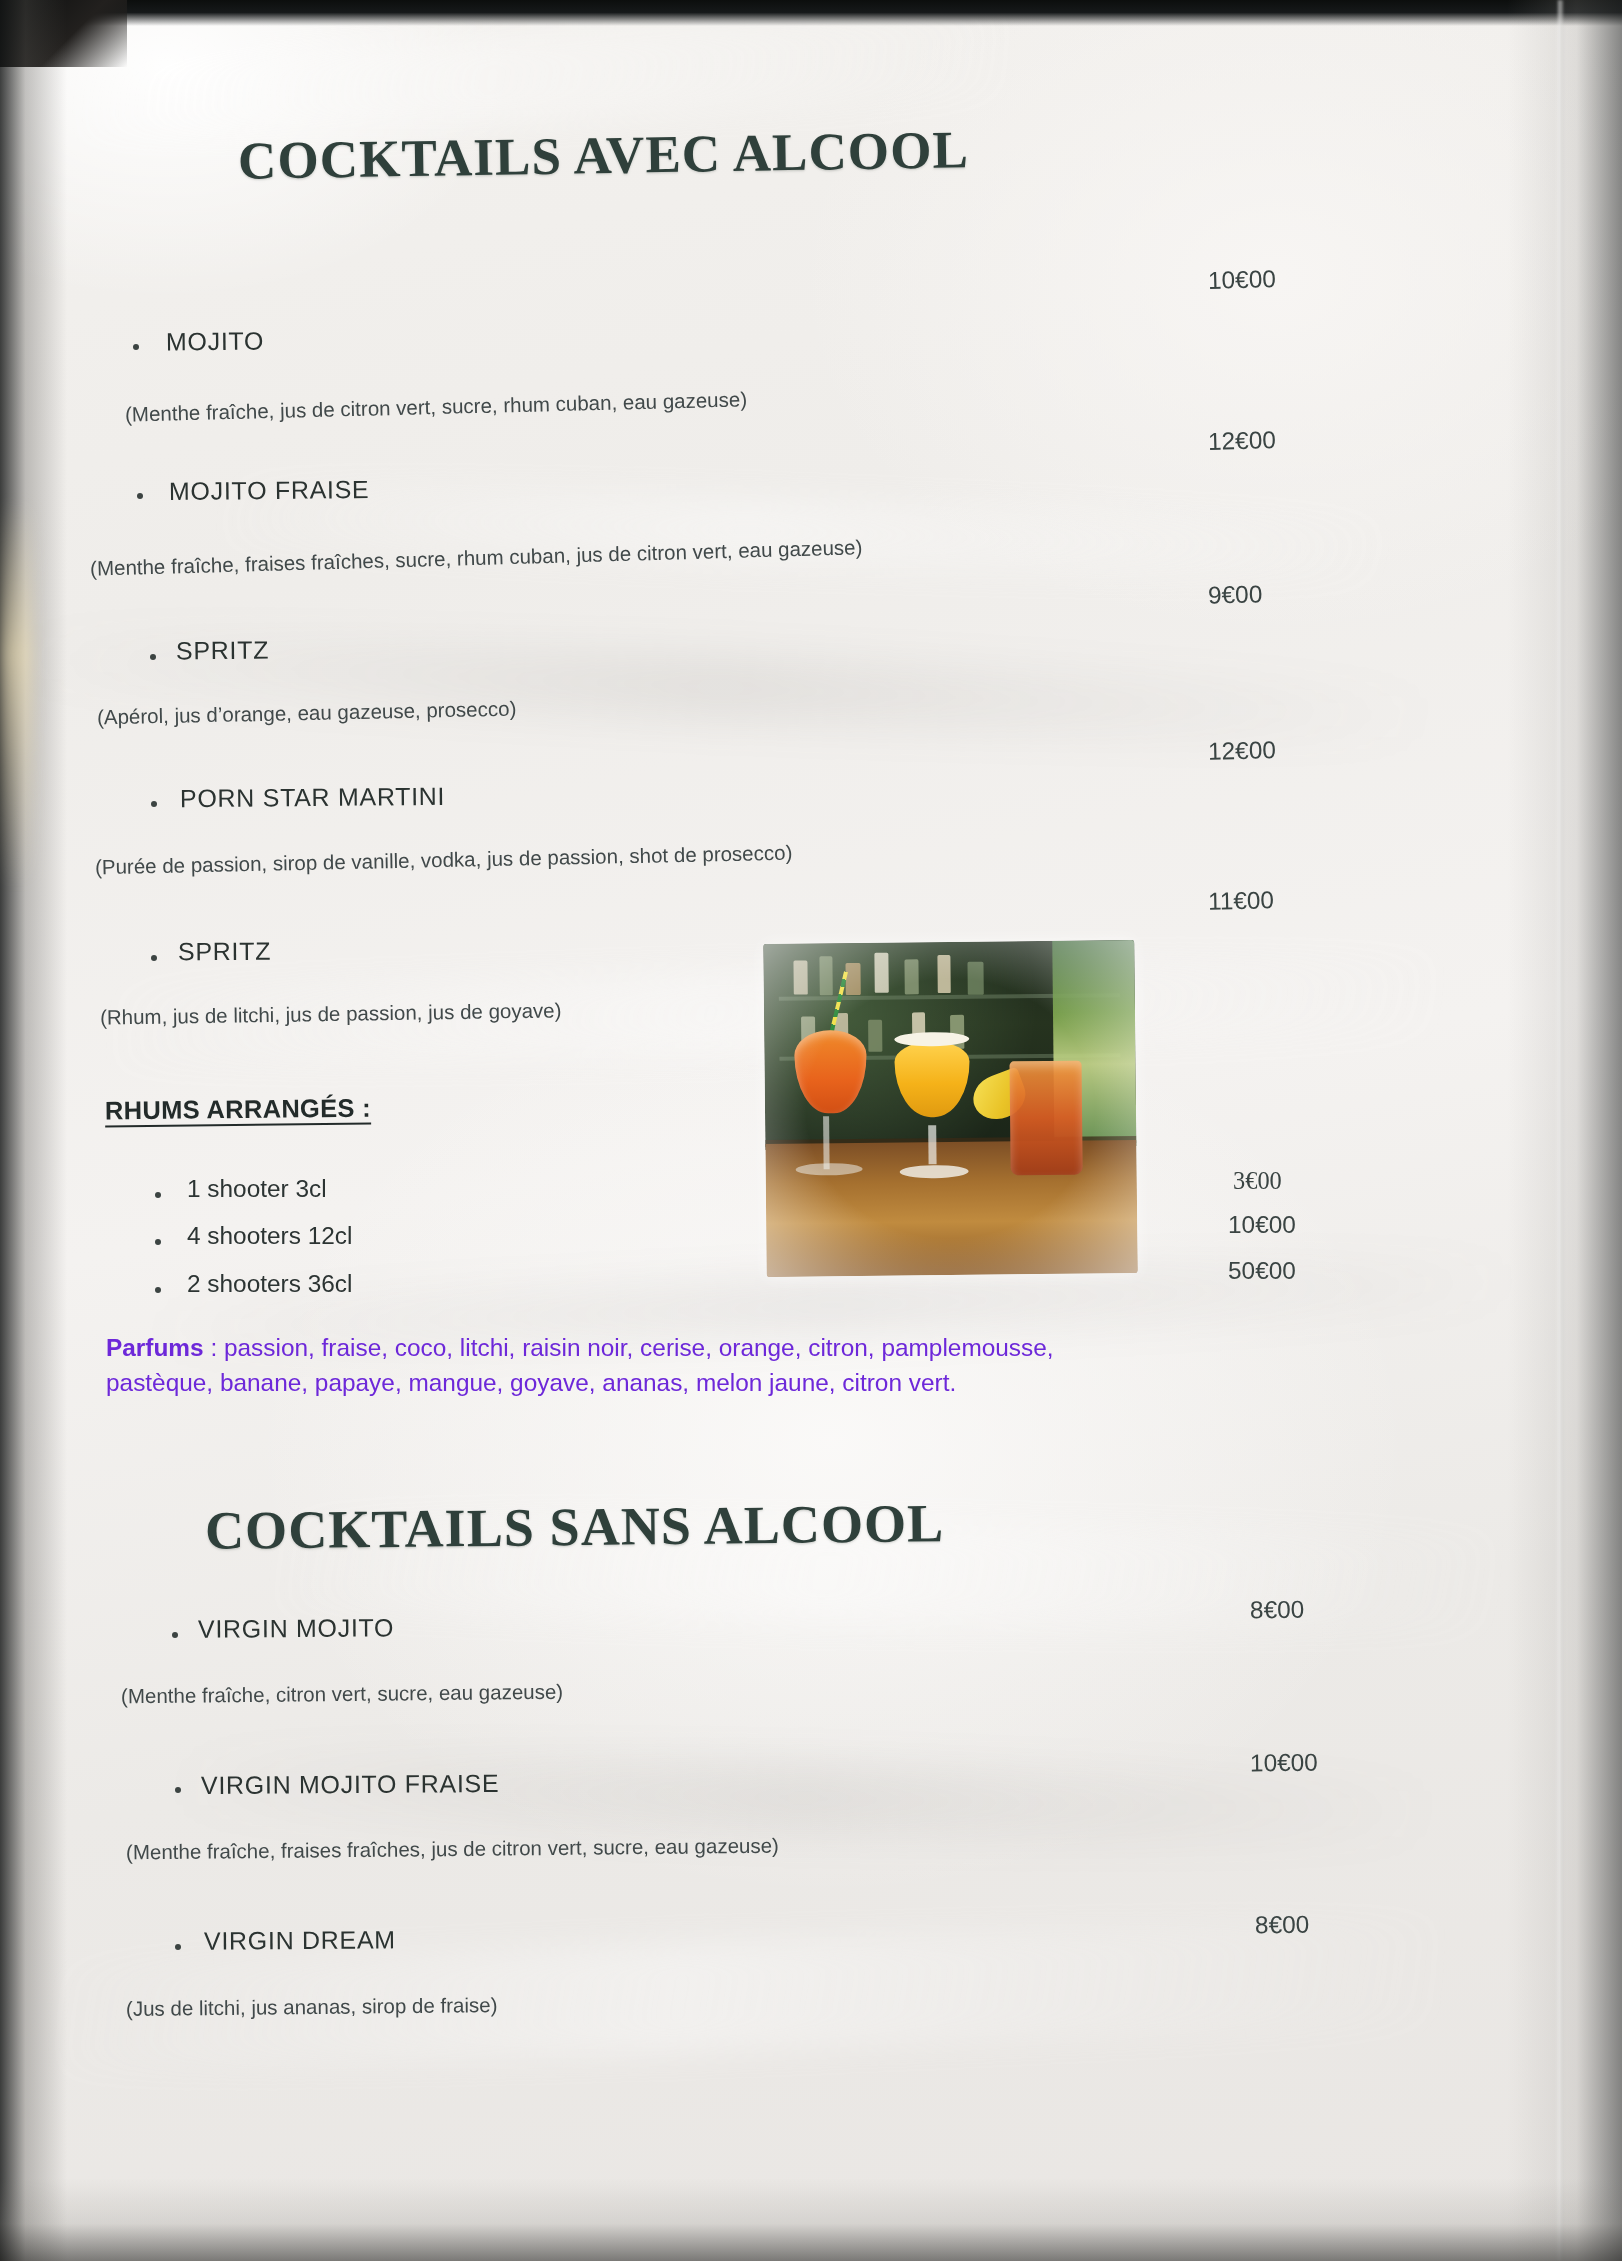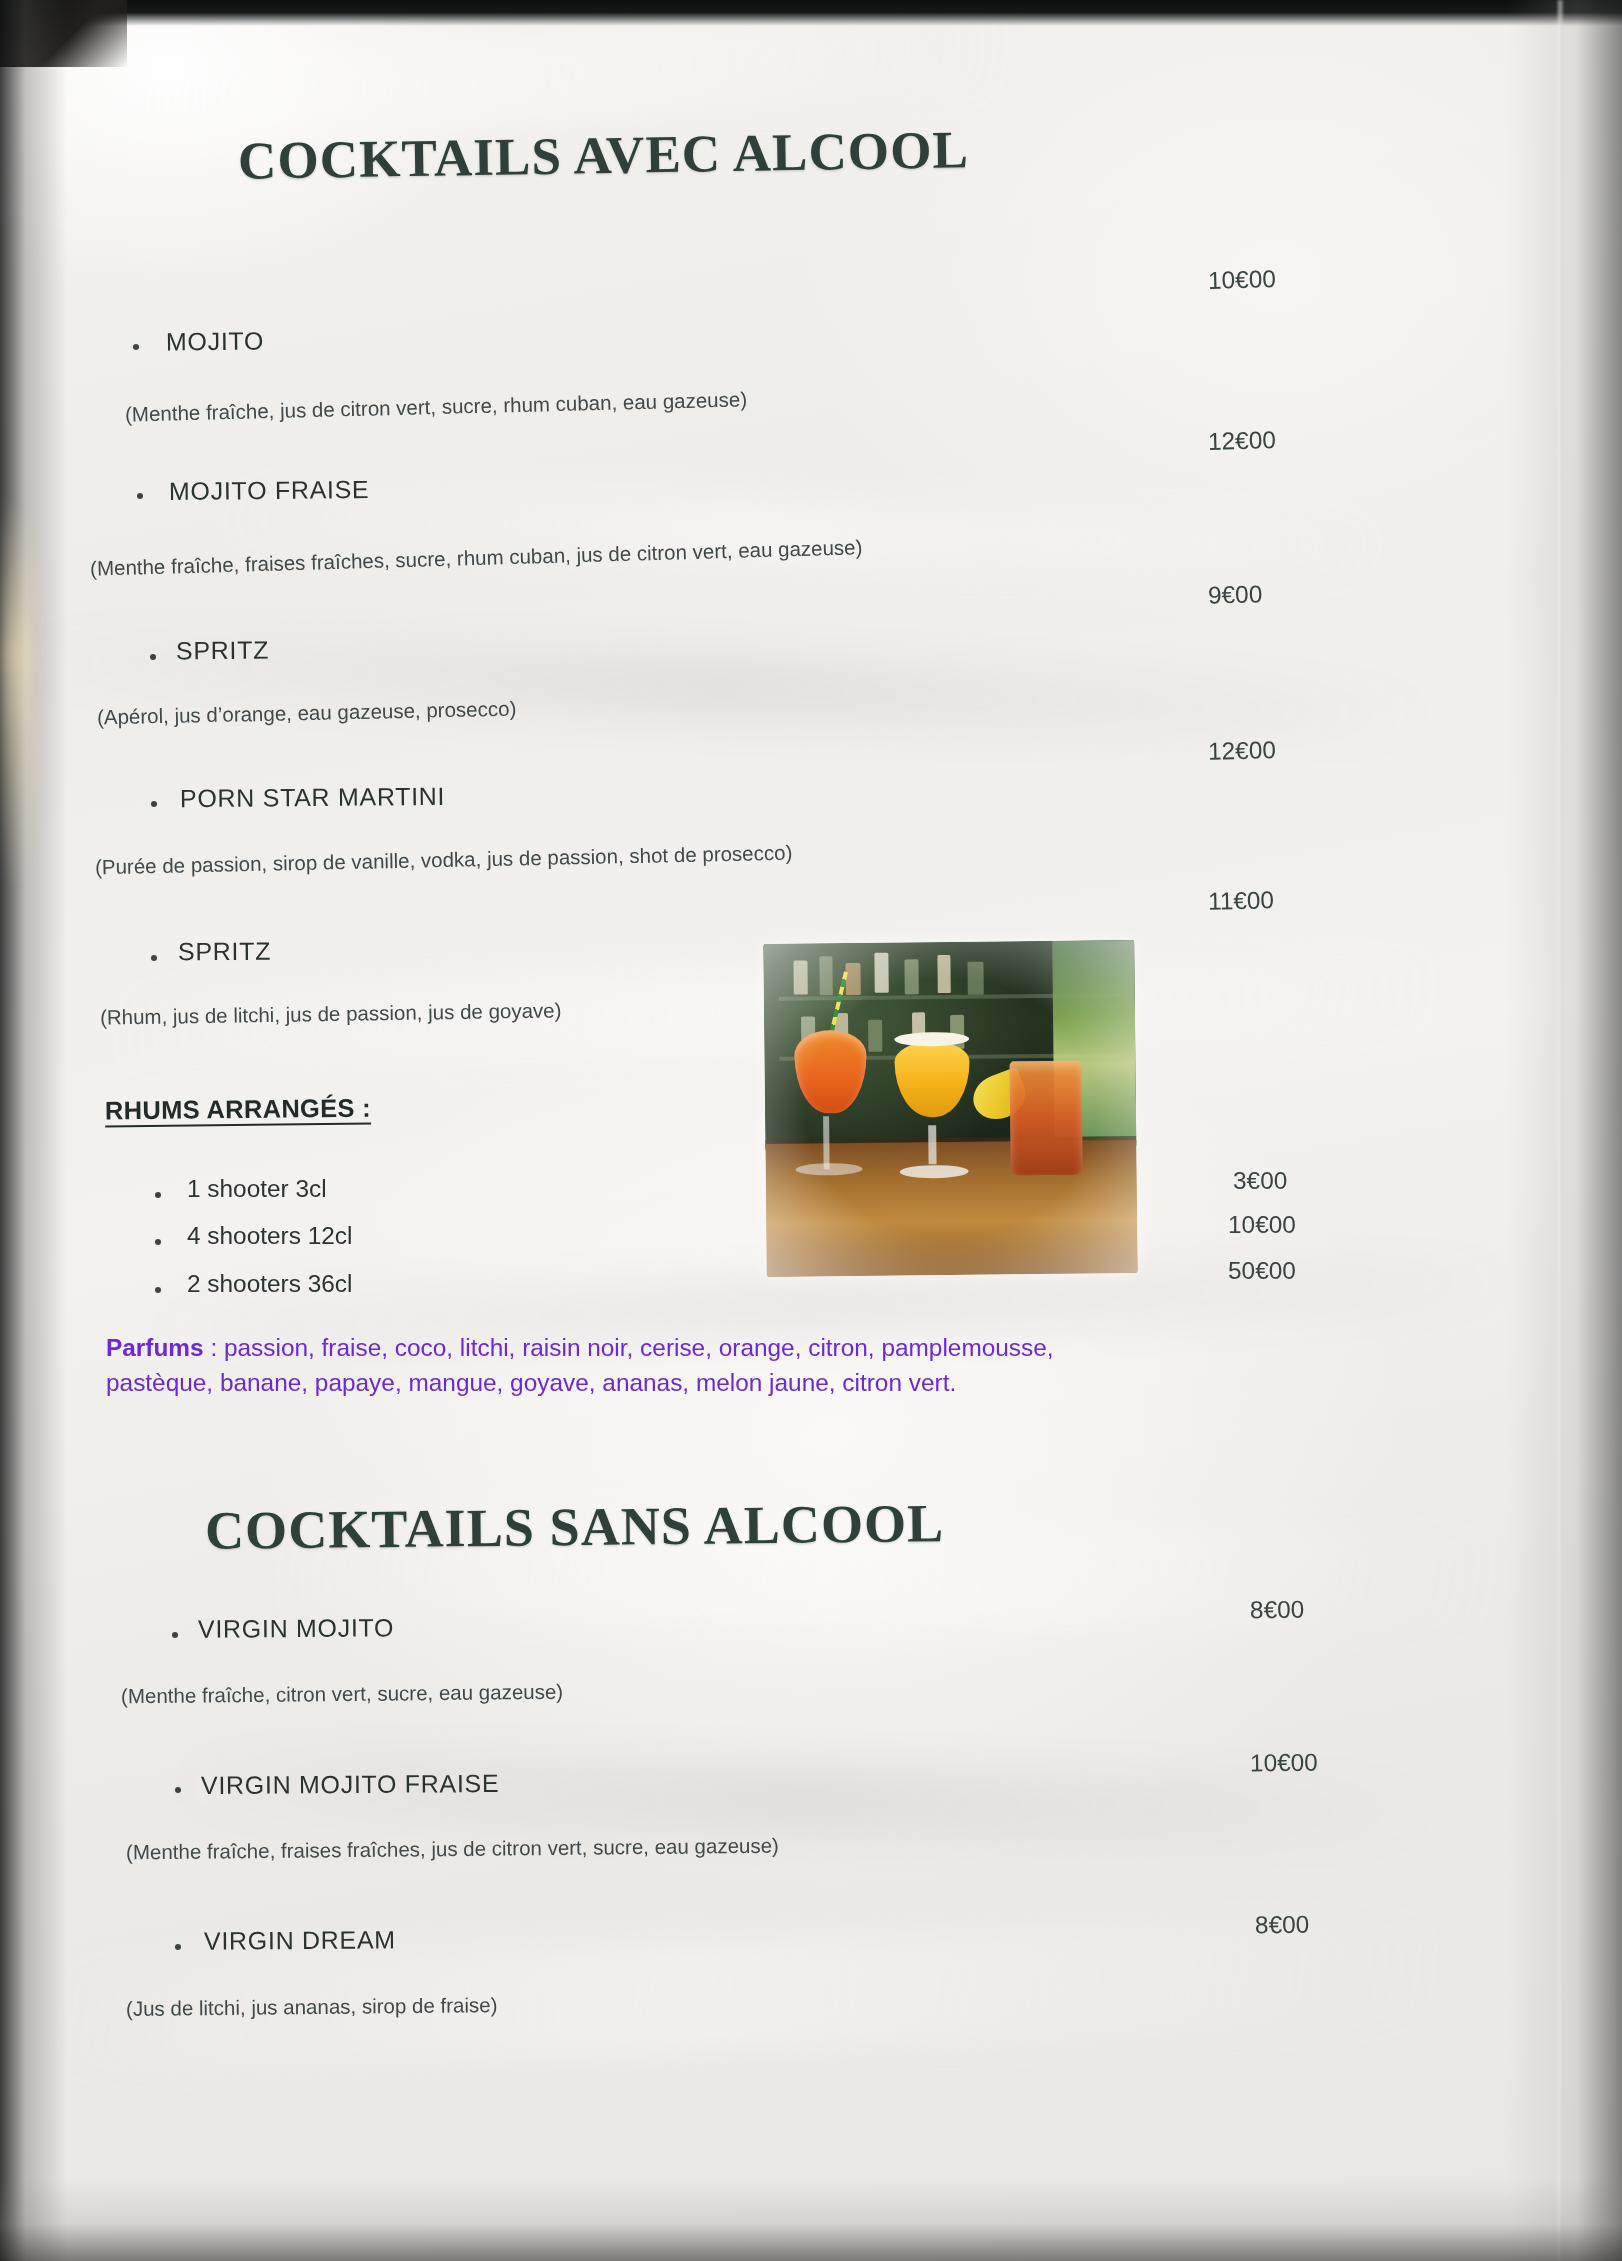--- a/index.html
+++ b/index.html
@@ -303,21 +303,21 @@
 
     <div class="bullet" style="left:151px; top:955px;"></div>
     <div class="item-name" style="left:178px; top:937px; transform:rotate(-0.4deg);">SPRITZ</div>
     <div class="price" style="left:1208px; top:887px; transform:rotate(-1.2deg);">11€00</div>
     <div class="desc" style="left:100px; top:1002px; transform:rotate(-0.9deg);">(Rhum, jus de litchi, jus de passion, jus de goyave)</div>
 
     <div class="section-label" style="left:105px; top:1095px; transform:rotate(-0.6deg);">RHUMS ARRANGÉS :</div>
 
     <div class="bullet" style="left:155px; top:1192px;"></div>
     <div class="shooter" style="left:187px; top:1175px;">1 shooter 3cl</div>
-    <div class="price" style="left:1233px; top:1167px;">3€00</div>
+    <div class="price" style="left:1233px; top:1167px;font-family:Liberation Serif, serif;">3€00</div>
 
     <div class="bullet" style="left:155px; top:1239px;"></div>
     <div class="shooter" style="left:187px; top:1222px;">4 shooters 12cl</div>
     <div class="price" style="left:1228px; top:1211px;">10€00</div>
 
     <div class="bullet" style="left:155px; top:1287px;"></div>
     <div class="shooter" style="left:187px; top:1270px;">2 shooters 36cl</div>
     <div class="price" style="left:1228px; top:1257px;">50€00</div>
 
     <div class="parfums" style="left:106px; top:1330px;">

